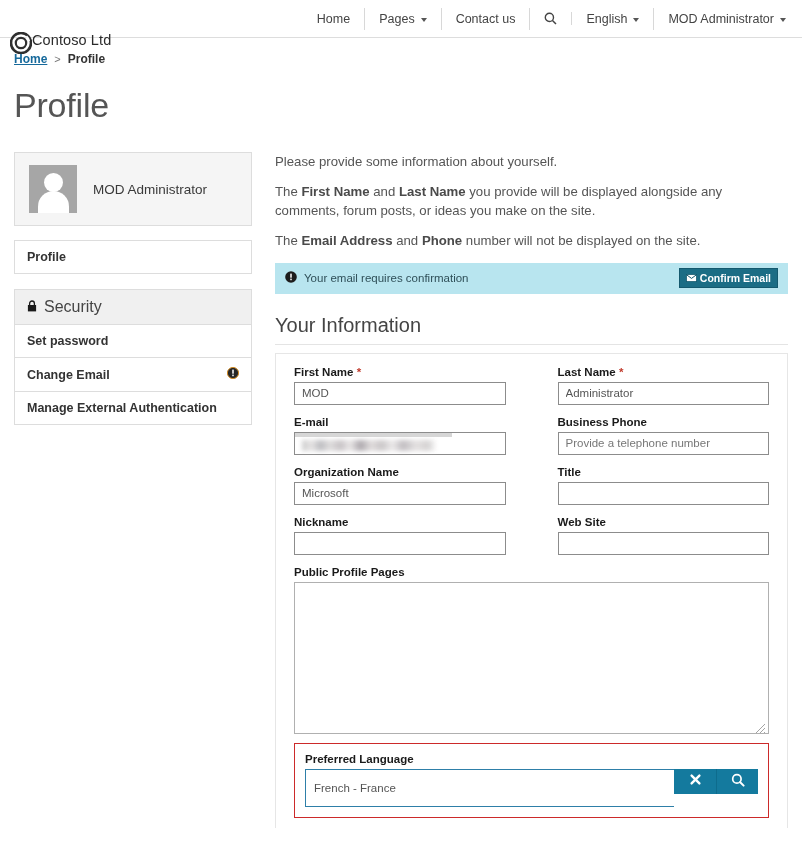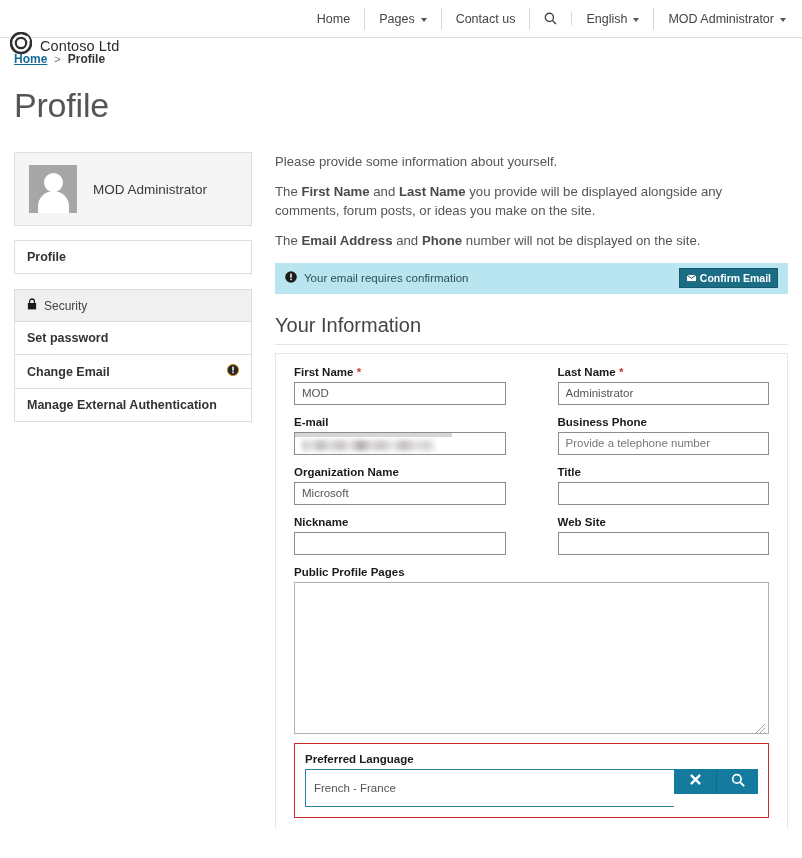--- a/index.html
+++ b/index.html
@@ -14,21 +14,21 @@
 
   
   .topbar {
     height: 38px;
     border-bottom: 1px solid #dddddd;
     display: flex;
     align-items: center;
     padding: 0 12px 0 10px;
     background: #ffffff;
   }
-  .brand { display: flex; align-items: flex-end; gap: 8px; margin-top: 48px; }
+  .brand { display: flex; align-items: flex-start; gap: 0; margin-top: 48px; }
   .brand-logo { width: 22px; height: 22px; flex: 0 0 auto; }
   .brand-name {
     font-size: 14.5px;
     color: #2b2b2b;
     letter-spacing: .1px;
   }
   .nav {
     margin-left: auto;
     display: flex;
     align-items: center;
@@ -139,21 +139,21 @@
     cursor: pointer;
     background: #ffffff;
     display: flex;
     align-items: center;
   }
   .menu-group { margin-top: 15px; border: 1px solid #dddddd; border-bottom: none; }
   .menu-header {
     background: #f0f0f0;
     border-bottom: 1px solid #dddddd;
     padding: 8px 12px;
-    font-size: 12px;
+    font-size: 16px;
     color: #444444;
     display: flex;
     align-items: center;
     gap: 7px;
   }
   .lock-icon { display: block; }
   .menu-item .badge { margin-left: auto; display: block; }
 
   
   .intro p {

